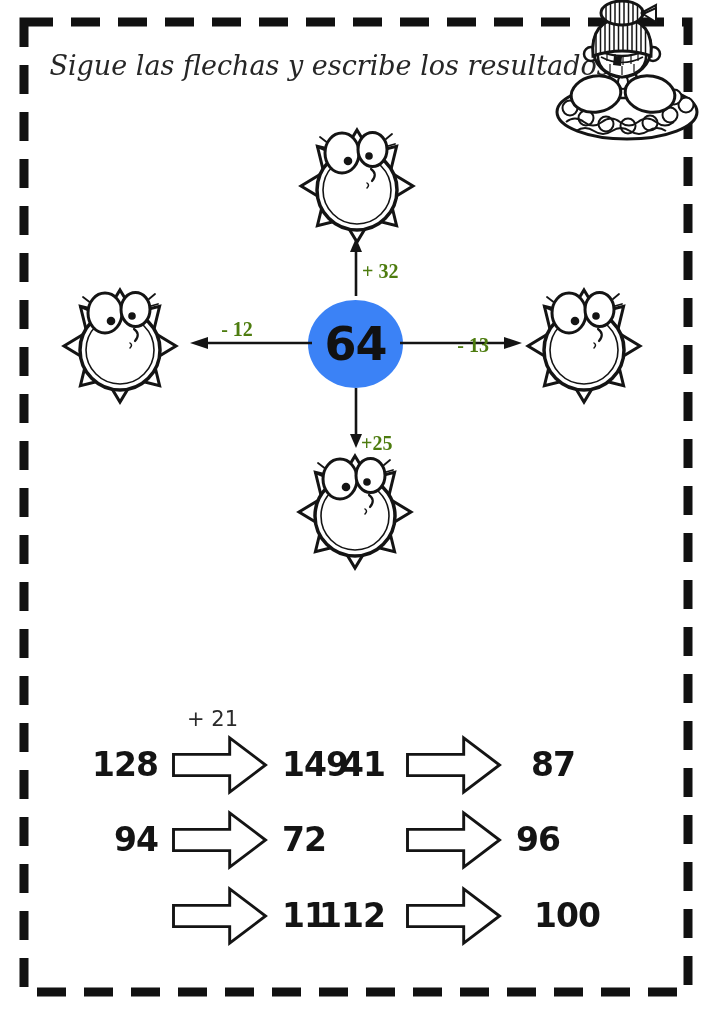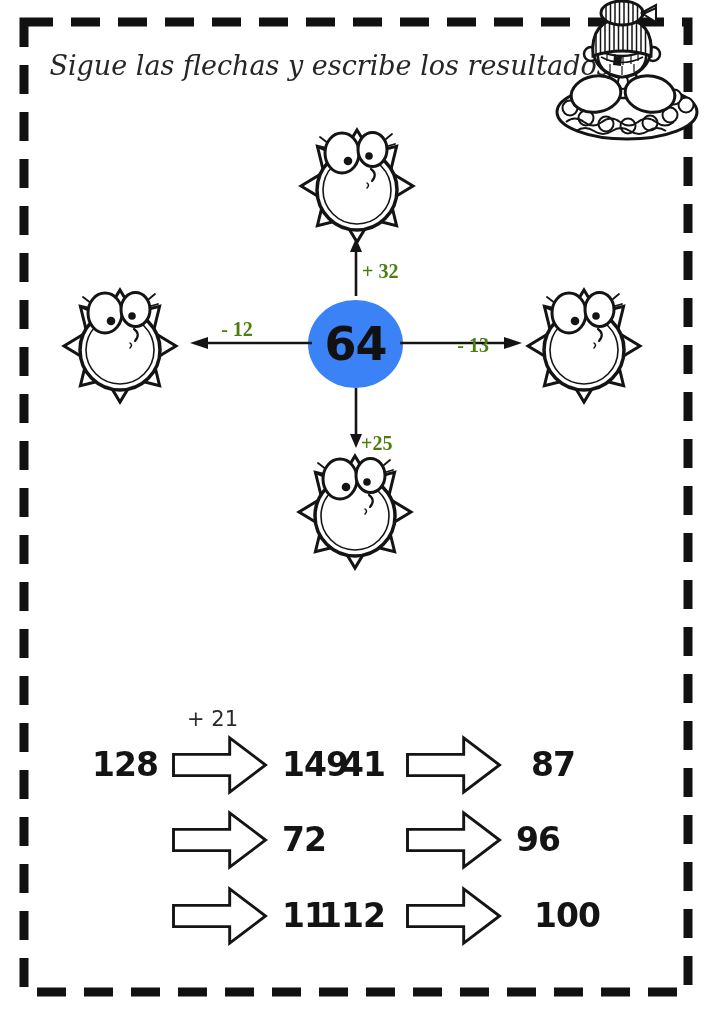--- a/index.html
+++ b/index.html
@@ -196,20 +196,21 @@
       <use href="#block-arrow"></use>
     </svg>
   <div class="abs num" style="left:282px;top:744px;">149</div>
 
   <div class="abs num" style="left:285px;top:744px;width:100px;text-align:right;">41</div>
   <svg class="abs" style="left:404px;top:734px" width="100" height="62" viewBox="0 0 100 64">
       <use href="#block-arrow"></use>
     </svg>
   <div class="abs num" style="left:516px;top:744px;margin-left:15px;">87</div>
 
+  <div class="abs num" style="left:58px;top:819px;width:100px;text-align:right;">94</div>
   <svg class="abs" style="left:170px;top:809px" width="100" height="62" viewBox="0 0 100 64">
       <use href="#block-arrow"></use>
     </svg>
   <div class="abs num" style="left:282px;top:819px;">72</div>
 
   <svg class="abs" style="left:404px;top:809px" width="100" height="62" viewBox="0 0 100 64">
       <use href="#block-arrow"></use>
     </svg>
   <div class="abs num" style="left:516px;top:819px;">96</div>
 

